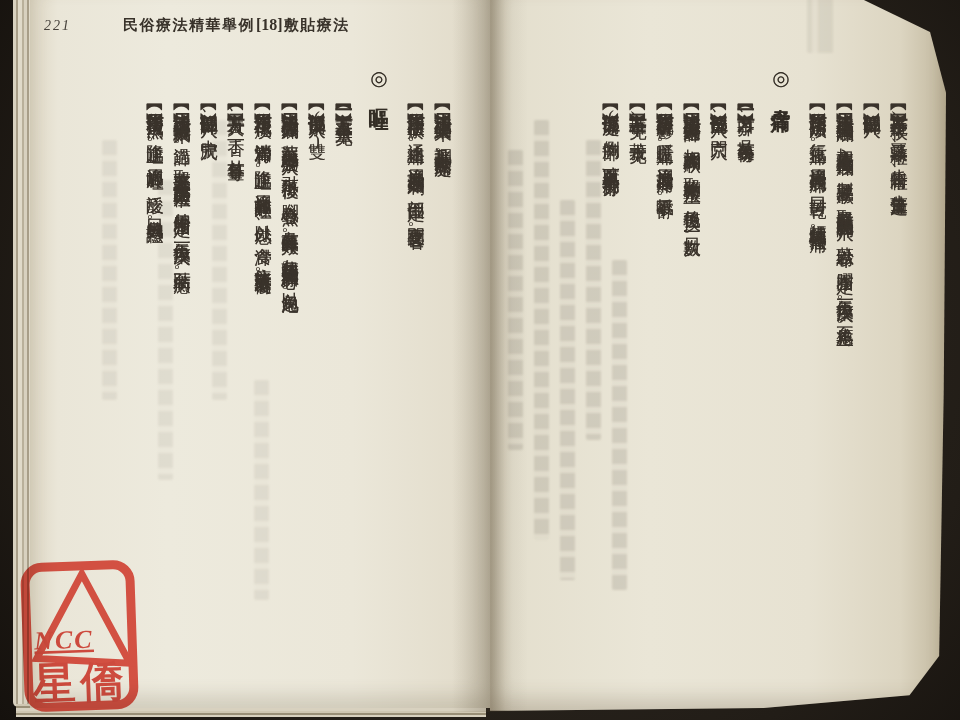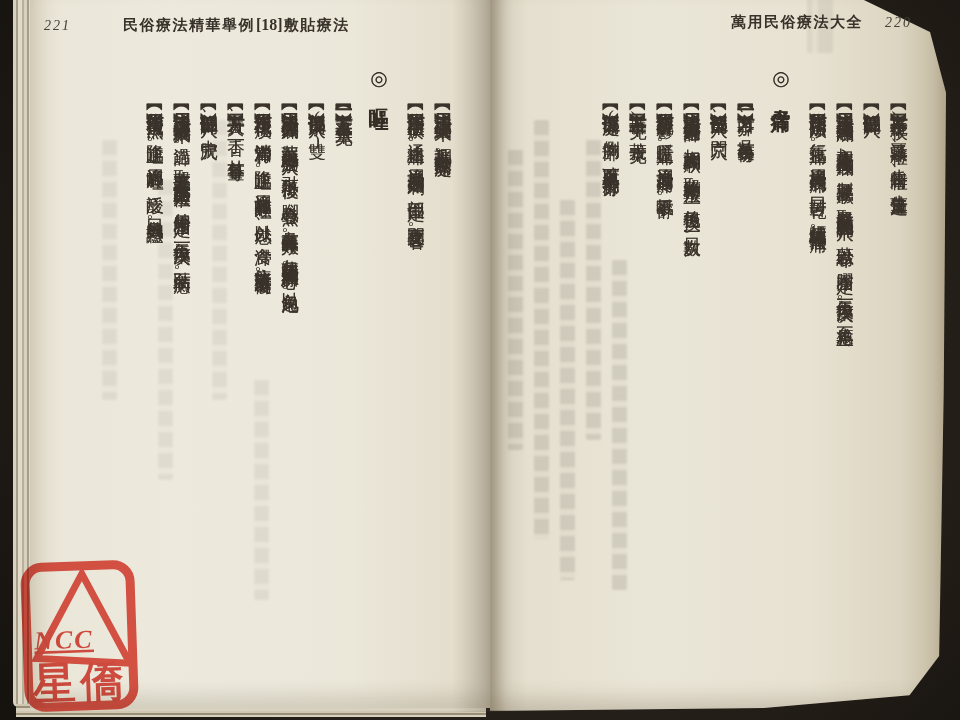--- a/index.html
+++ b/index.html
@@ -79,23 +79,20 @@
     <div class="ghost" style="left:96px;top:140px;height:300px;"></div>
     <div class="ghost" style="left:122px;top:260px;height:330px;"></div>
     <div class="ghost light" style="left:300px;top:10px;height:26px;width:60px;transform:rotate(90deg);"></div>
   </div>
 
   <div class="spine-shadow"></div>
 
   <div class="lp-header">
     <span class="pagenum">221</span><span class="head-title"><span>民俗療法精華舉例</span><span class="badge">[18]</span><span>敷貼療法</span></span>
   </div>
-  <div class="rp-header">
-    <span class="head-title">萬用民俗療法大全</span><span class="pagenum">220</span>
-  </div>
 
   <div class="vcontent rp-content" style="left:auto;right:48px;">
     <div class="entry"><span class="tag">【方二】</span><span>生梔子十枚、淡豆豉二十粒、生香附十粒、生薑汁適量</span></div>
     <div class="entry"><span class="tag">【部位】</span><span>神闕穴</span></div>
     <div class="entry"><span class="tag">【用法】</span><span>上藥共搗至融爛,加入生薑汁再搗至極爛,製成厚膏狀,取適量敷貼於臍孔神闕穴中,蓋以紗布,膠布固定,每天換藥一次。至癒為止。</span></div>
     <div class="entry"><span class="tag">【作用】</span><span>清熱除煩,行氣止痛。適用於胃脘灼痛,口苦口乾,煩躁便結等熱性胃痛。</span></div>
     <div class="sec-heading">◎脅痛</div>
     <div class="entry"><span class="tag">【方一】</span><span>白芥子、吳茱萸各等份</span></div>
     <div class="entry"><span class="tag">【部位】</span><span>章門穴、京門穴</span></div>
     <div class="entry"><span class="tag">【用法】</span><span>混合研碎為末過篩,加水調如糊狀,取藥糊塗布穴位上,乾後另換,一日數次。</span></div>

